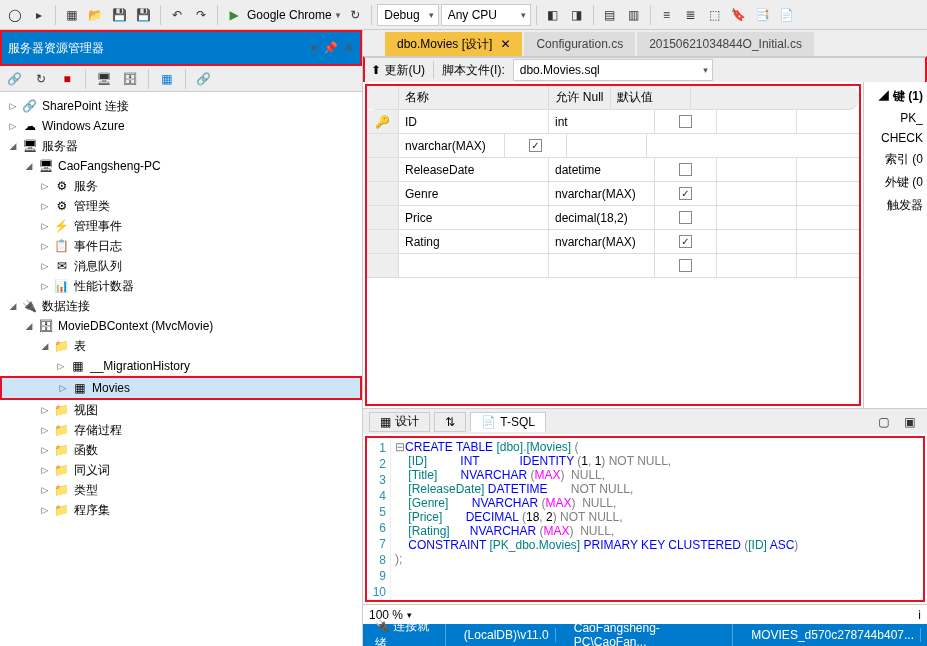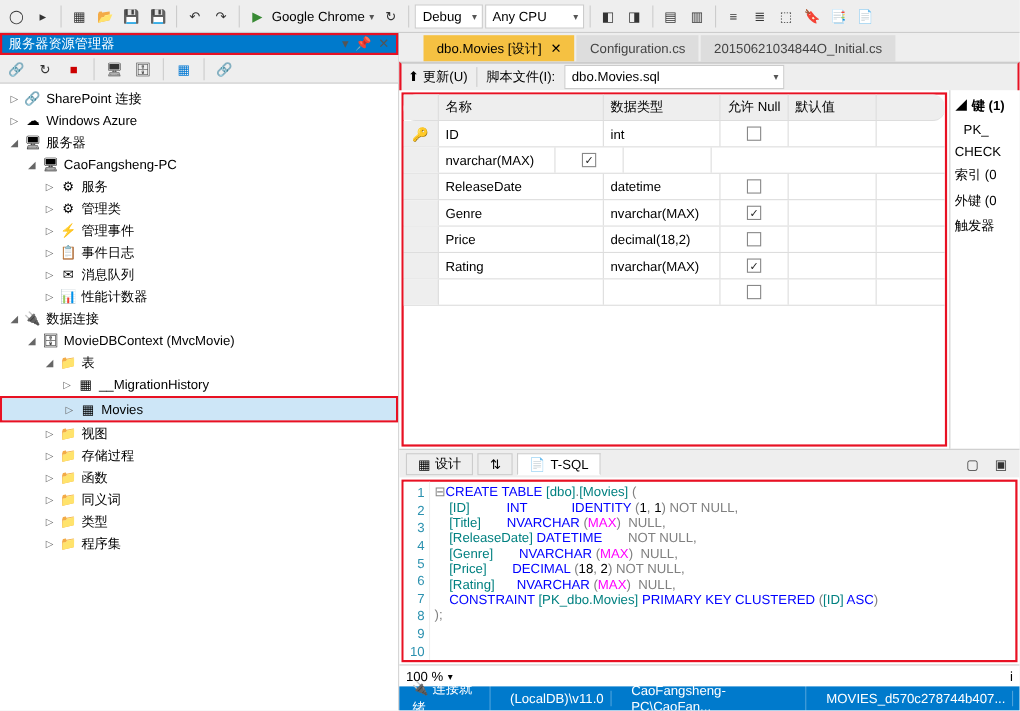--- a/index.html
+++ b/index.html
@@ -5,21 +5,21 @@
 * { margin: 0; padding: 0; box-sizing: border-box; font-family: "Segoe UI", Tahoma, sans-serif; font-size: 12px; }
 body { background: #eee; width: 927px; height: 646px; overflow: hidden; }
 .toolbar-top { height: 30px; background: #eee; border-bottom: 1px solid #ccc; display: flex; align-items: center; padding: 0 4px; gap: 2px; }
 .tb-btn { width: 22px; height: 22px; display: inline-flex; align-items: center; justify-content: center; color: #333; }
 .tb-sep { width: 1px; height: 20px; background: #ccc; margin: 0 3px; }
 .dropdown { height: 22px; border: 1px solid #ccc; background: #fff; padding: 0 18px 0 6px; display: inline-flex; align-items: center; position: relative; }
 .dropdown::after { content: "▾"; position: absolute; right: 4px; font-size: 9px; color: #555; }
 .play-icon { color: #388a34; }
 .main { display: flex; height: 616px; }
 .left-panel { width: 363px; background: #fff; display: flex; flex-direction: column; border-right: 1px solid #ccc; }
-.panel-title { height: 20px; background: #eee; color: #1e1e1e; display: flex; align-items: center; padding: 0 6px; justify-content: space-between; border-bottom: 1px solid #ccc;}
+.panel-title { height: 36px; background: #eee; color: #1e1e1e; display: flex; align-items: center; padding: 0 6px; justify-content: space-between; border-bottom: 1px solid #ccc;}
 .panel-title.highlighted { border: 2px solid #e81123; background:#007acc; color:#fff; }
 .panel-title .icons { display: flex; gap: 6px; color: #555; }
 .panel-tb { height: 26px; background: #eee; display: flex; align-items: center; padding: 0 4px; gap: 4px; border-bottom: 1px solid #ccc; }
 .tree { flex: 1; overflow: auto; padding: 4px 0; }
 .tree-item { display: flex; align-items: center; height: 20px; padding-left: var(--indent,8px); gap: 4px; white-space: nowrap;}
 .tree-item.selected { background: #cde6f7; }
 .expander { width: 10px; font-size: 9px; color: #666; text-align: center; display:inline-block;}
 .tree-icon { width: 16px; height: 16px; display: inline-flex; align-items: center; justify-content: center; font-size: 12px; }
 .highlight-box { border: 2px solid #e81123; }
 .right-panel { flex: 1; display: flex; flex-direction: column; background: #fff; }
@@ -32,21 +32,21 @@
 .grid-header-row, .grid-row { display: flex; height: 24px; border-bottom: 1px solid #ddd; align-items: center; }
 .grid-header-row { background: #eee; font-weight: normal; border-radius: 11px; }
 .gcell { border-right: 1px solid #ddd; padding: 0 6px; height: 100%; display: flex; align-items: center; overflow:hidden;}
 .gc-rowhead { width: 32px; background:#eee; justify-content:center;}
 .gc-name { width: 150px; }
 .gc-type { width: 106px; }
 .gc-null { width: 62px; justify-content: center; }
 .gc-default { width: 80px; }
 .checkbox { width: 13px; height: 13px; border: 1px solid #888; background: #fff; display:inline-flex; align-items:center; justify-content:center; font-size:10px; color:#222;}
 .side-props { width: 64px; border-left: 1px solid #ccc; padding: 6px 4px; font-size:12px;}
-.side-props div { margin-bottom: 6px; white-space: nowrap; overflow:hidden;}
+.side-props div { margin-bottom: 6px; white-space: nowrap; overflow:hidden;text-align:right;}
 .bottom-tabs { height: 26px; display: flex; align-items: center; background: #eee; border-top: 1px solid #ccc; padding: 0 6px; gap:4px;}
 .bottom-tab { height: 20px; padding: 0 10px; display: flex; align-items: center; border:1px solid #ccc; background:#eee; gap:4px;}
 .bottom-tab.active { background: #fff; border-bottom:1px solid #fff; }
 .sql-area { flex:0 0 150px; border: 2px solid #e81123; margin: 2px; display: flex; background:#fff; font-family: Consolas, monospace;}
 .gutter { width: 24px; background: #fff; color:#2b91af; text-align:right; padding: 2px 4px 0 0; border-right:1px solid #eee;}
 .gutter div { height: 16px; line-height:16px;}
 .code { flex:1; padding: 2px 4px; white-space: pre; overflow:auto;}
 .kw { color: #0000ff; }
 .type { color: #0000ff; }
 .ident { color: #008080; }
@@ -242,21 +242,20 @@
       <span>脚本文件(I):</span>
       <span class="dropdown" style="width:200px">
           <span>dbo.Movies.sql</span>
         </span>
     </div>
     <div class="designer-body">
       <div class="grid-area">
         <div class="grid-header-row">
           <div class="gcell gc-rowhead"></div>
           <div class="gcell gc-name">名称</div>
-          <div class="gcell gc-type">数据类型</div>
           <div class="gcell gc-null">允许 Null</div>
           <div class="gcell gc-default">默认值</div>
         </div>
         <div id="grid-rows">
             <div class="grid-row">
               <div class="gcell gc-rowhead">🔑</div>
   <div class="gcell gc-name">ID</div>
   <div class="gcell gc-type">int</div>
   <div class="gcell gc-null">
                 <span class="checkbox"></span>

